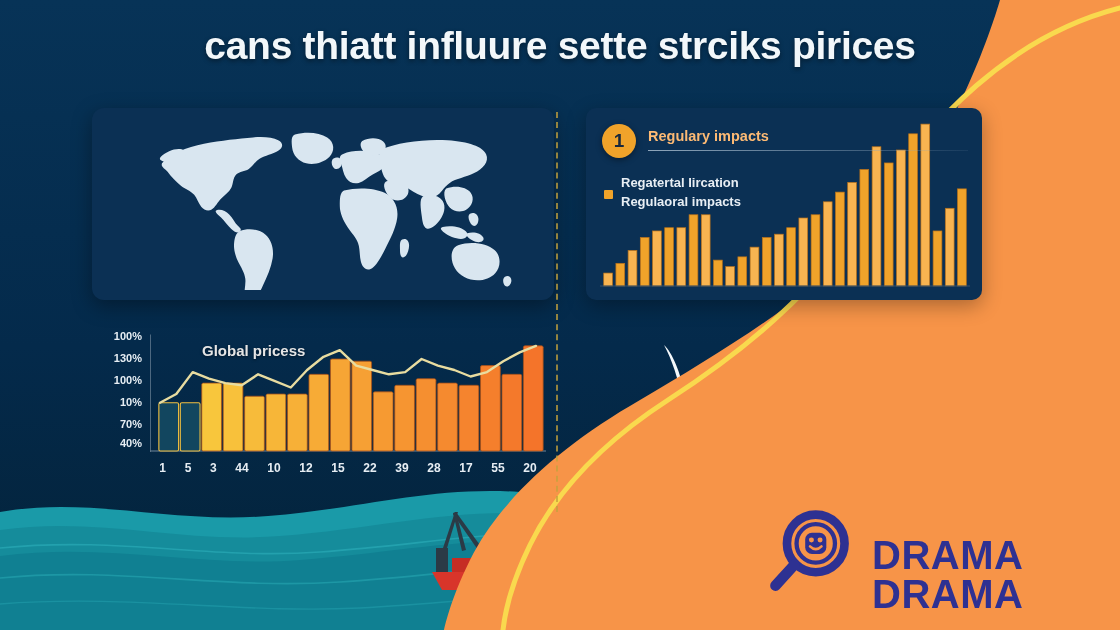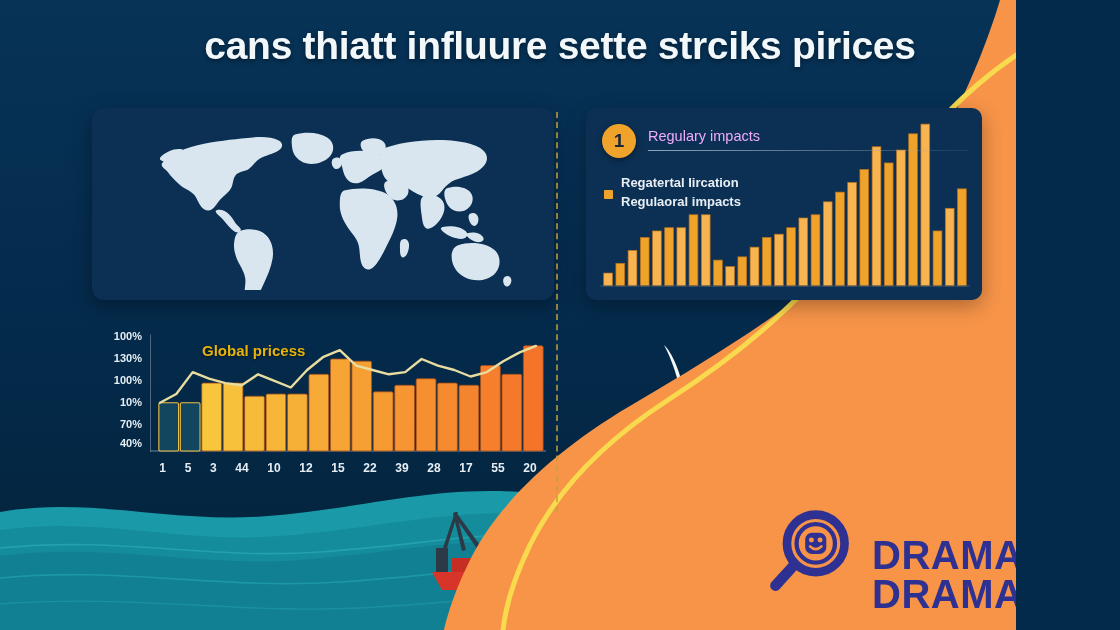--- a/index.html
+++ b/index.html
@@ -5,21 +5,21 @@
 <style>
   * { margin:0; padding:0; box-sizing:border-box; }
   html,body { width:1120px; height:630px; overflow:hidden; }
   body {
     font-family:"Liberation Sans", sans-serif;
     background:#042a4b;
     position:relative;
   }
   #stage {
     position:relative;
-    width:1016px; height:630px;
+    width:1120px; height:630px;
     background:#042a4b;
     overflow:hidden;
   }
 
   
   .bg-svg { position:absolute; left:0; top:0; width:1120px; height:630px; }
 
   
   .title {
     position:absolute;
@@ -76,23 +76,23 @@
     border-radius:50%;
     background:#f0a32a;
     color:#18283c;
     font-size:19px; font-weight:bold;
     display:flex; align-items:center; justify-content:center;
     box-shadow:0 2px 6px rgba(0,0,0,.4);
   }
   .rp-heading {
     position:absolute;
     left:62px; top:20px;
-    color:#f0abfc;
+    color:#fdba74;
     font-size:14.5px;
-    font-weight:400;
+    font-weight:700;
   }
   .rp-rule {
     position:absolute;
     left:62px; top:42px;
     width:320px; height:1px;
     background:linear-gradient(to right,#8fa6bb,rgba(143,166,187,.1));
   }
   .bullet-block { position:absolute; left:18px; top:66px; width:230px; }
   .bullet-row { display:flex; align-items:center; gap:8px; }
   .bullet-sq {
@@ -124,21 +124,21 @@
   .xlabels {
     position:absolute;
     left:54px; top:128px;
     width:396px; height:20px;
     display:flex; justify-content:space-around; align-items:center;
   }
   .xlabels span { color:#e6edf3; font-size:12px; font-weight:bold; }
   .bl-series-label {
     position:absolute;
     left:106px; top:12px;
-    color:#eab308;
+    color:#e5e5e5;
     font-size:15px;
     font-weight:bold;
     text-shadow:0 1px 3px rgba(0,0,0,.5);
     z-index:3;
   }
   .bl-plot { position:absolute; left:54px; top:4px; width:396px; height:120px; }
 
   
   .logo {
     position:absolute;

